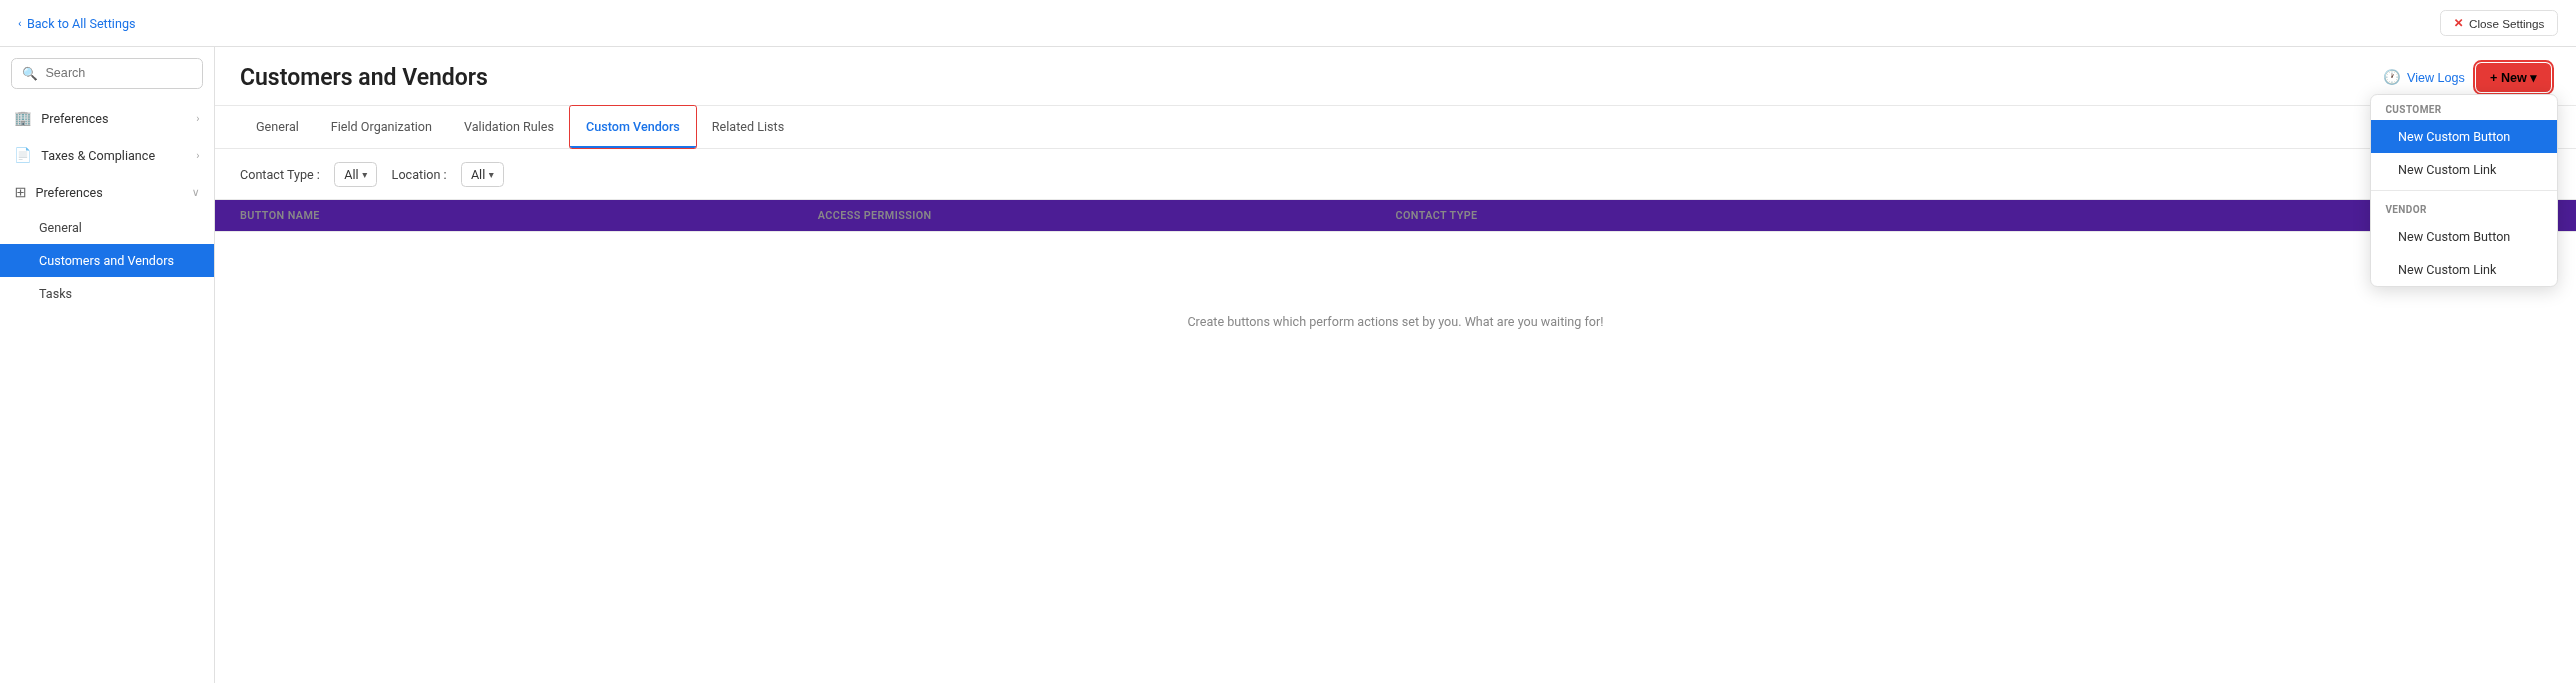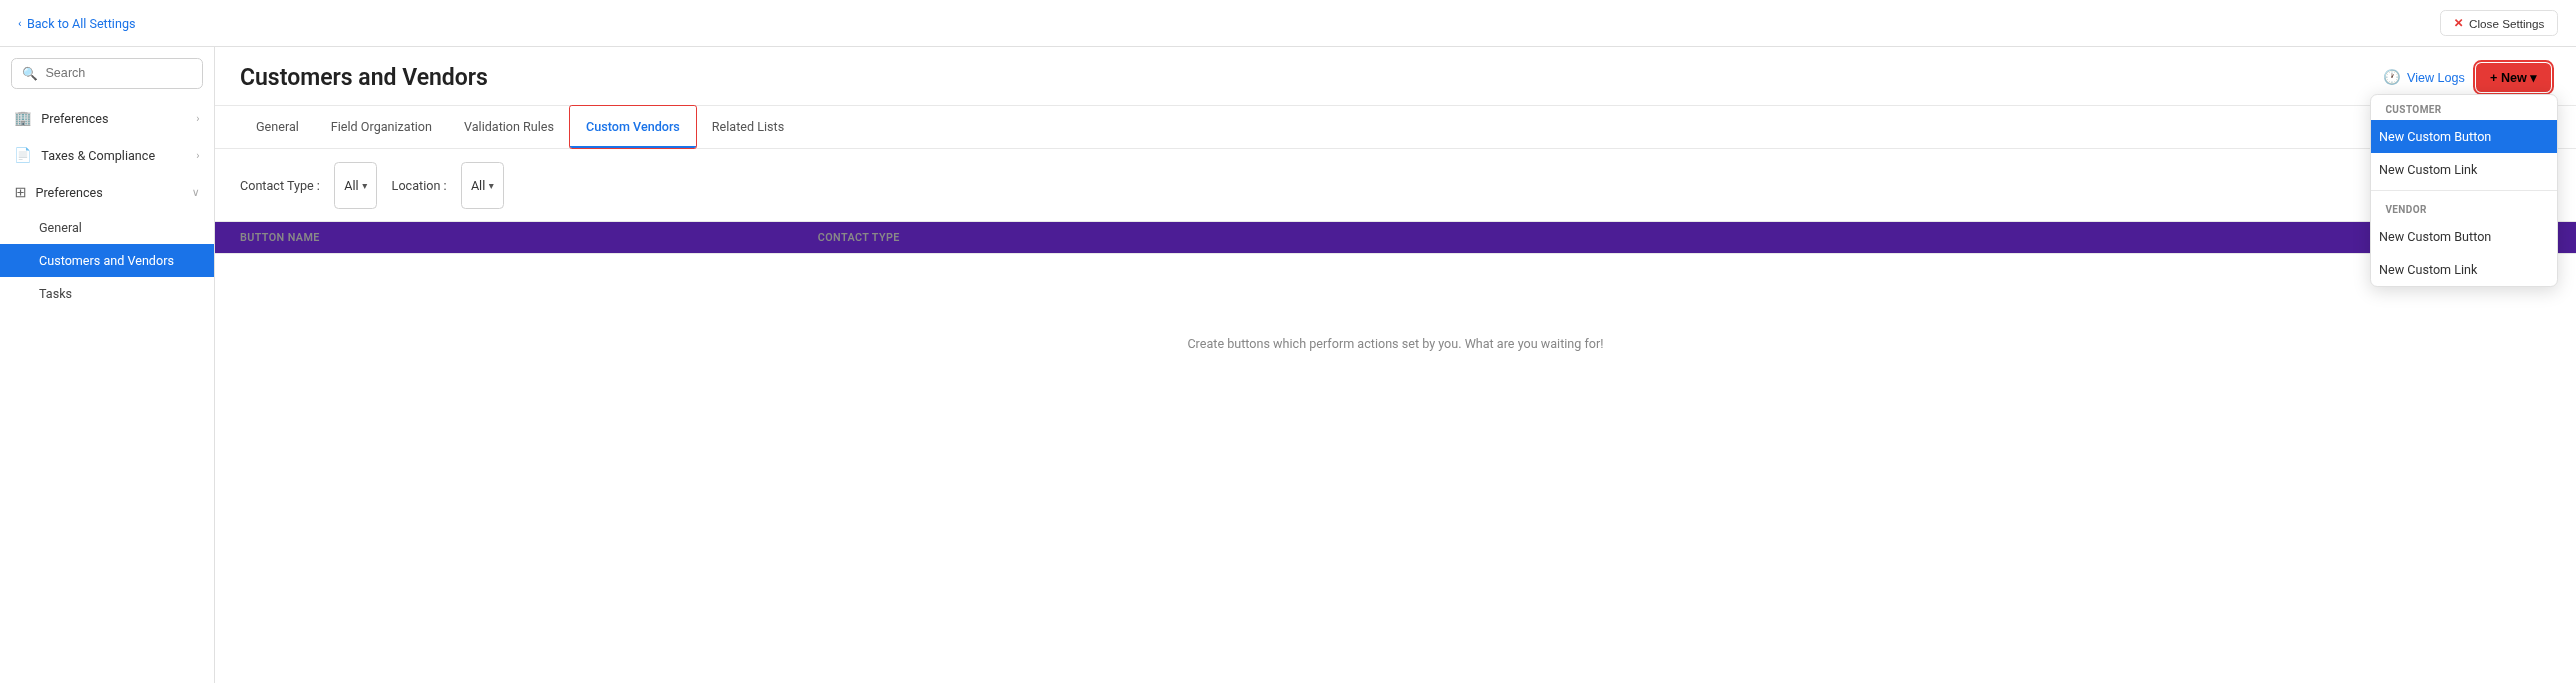--- a/index.html
+++ b/index.html
@@ -83,21 +83,21 @@
       color: #1a73e8; border-bottom: 2.7px solid #1a73e8; font-weight: 500;
       outline: 1.8px solid #e53935; outline-offset: -0.9px; border-radius: 1.8px;
     }
 
     .filters-bar {
       display: flex; align-items: center; gap: 14.4px; padding: 12.6px 25px;
       background: #fff; border-bottom: 0.9px solid #e8e8e8;
     }
     .filter-label { font-size: 12.6px; color: #444; }
     .filter-select {
-      display: flex; align-items: center; gap: 3.6px; padding: 15px 9px;
+      display: flex; align-items: center; gap: 3.6px; padding: 4px 9px;
       border: 0.9px solid #d0d0d0; border-radius: 4.5px; background: #fff;
       font-size: 12.6px; color: #333; cursor: pointer;
     }
     .filter-select .chevron-down { font-size: 10px; color: #555; }
 
     .table-area { flex: 1; overflow-y: auto; background: #fff; }
     .table-header {
       display: grid; grid-template-columns: 2fr 2fr 2fr 2fr;
       padding: 9px 25px; border-bottom: 0.9px solid #e8e8e8; background: #4c1d95;
     }
@@ -112,21 +112,21 @@
     .dropdown-menu {
       position: absolute; top: 47px; right: 18px; z-index: 100;
       background: #fff; border: 0.9px solid #e0e0e0; border-radius: 7.2px;
       box-shadow: 0 3.6px 18px rgba(0,0,0,0.15); width: 188px; overflow: hidden;
     }
     .dropdown-section-label {
       padding: 9px 14.4px 5.4px; font-size: 10px; font-weight: 700; color: #888;
       text-transform: uppercase; letter-spacing: 0.4px;
     }
     .dropdown-item {
-      padding: 9px 8px; font-size: 12.6px; color: #333; cursor: pointer;
+      padding: 9px 27px; font-size: 12.6px; color: #333; cursor: pointer;
     }
     .dropdown-item.highlighted { background: #1a73e8; color: #fff; }
     .dropdown-divider { border: none; border-top: 0.9px solid #e8e8e8; margin: 3.6px 0; }
 
     
     .bg-pattern {
       position: absolute; top: 0; left: 0; right: 0; bottom: 0;
       pointer-events: none; overflow: hidden; z-index: 0;
     }
     .bg-circle {
@@ -247,20 +247,21 @@
       <span class="filter-label">Location :</span>
       <div class="filter-select">
         <span>All</span>
         <span class="chevron-down">▾</span>
       </div>
     </div>
 
     <div class="table-area" style="position:relative;z-index:1;">
       <div class="table-header">
         <div class="th">Button Name</div>
+        <div class="th">Access Permission</div>
         <div class="th">Contact Type</div>
       </div>
       <div class="empty-state">
         <span>Create buttons which perform actions set by you. What are you waiting for!</span>
       </div>
     </div>
 
     <div class="dropdown-menu">
       <div class="dropdown-section-label">Customer</div>
       <div class="dropdown-item highlighted">

